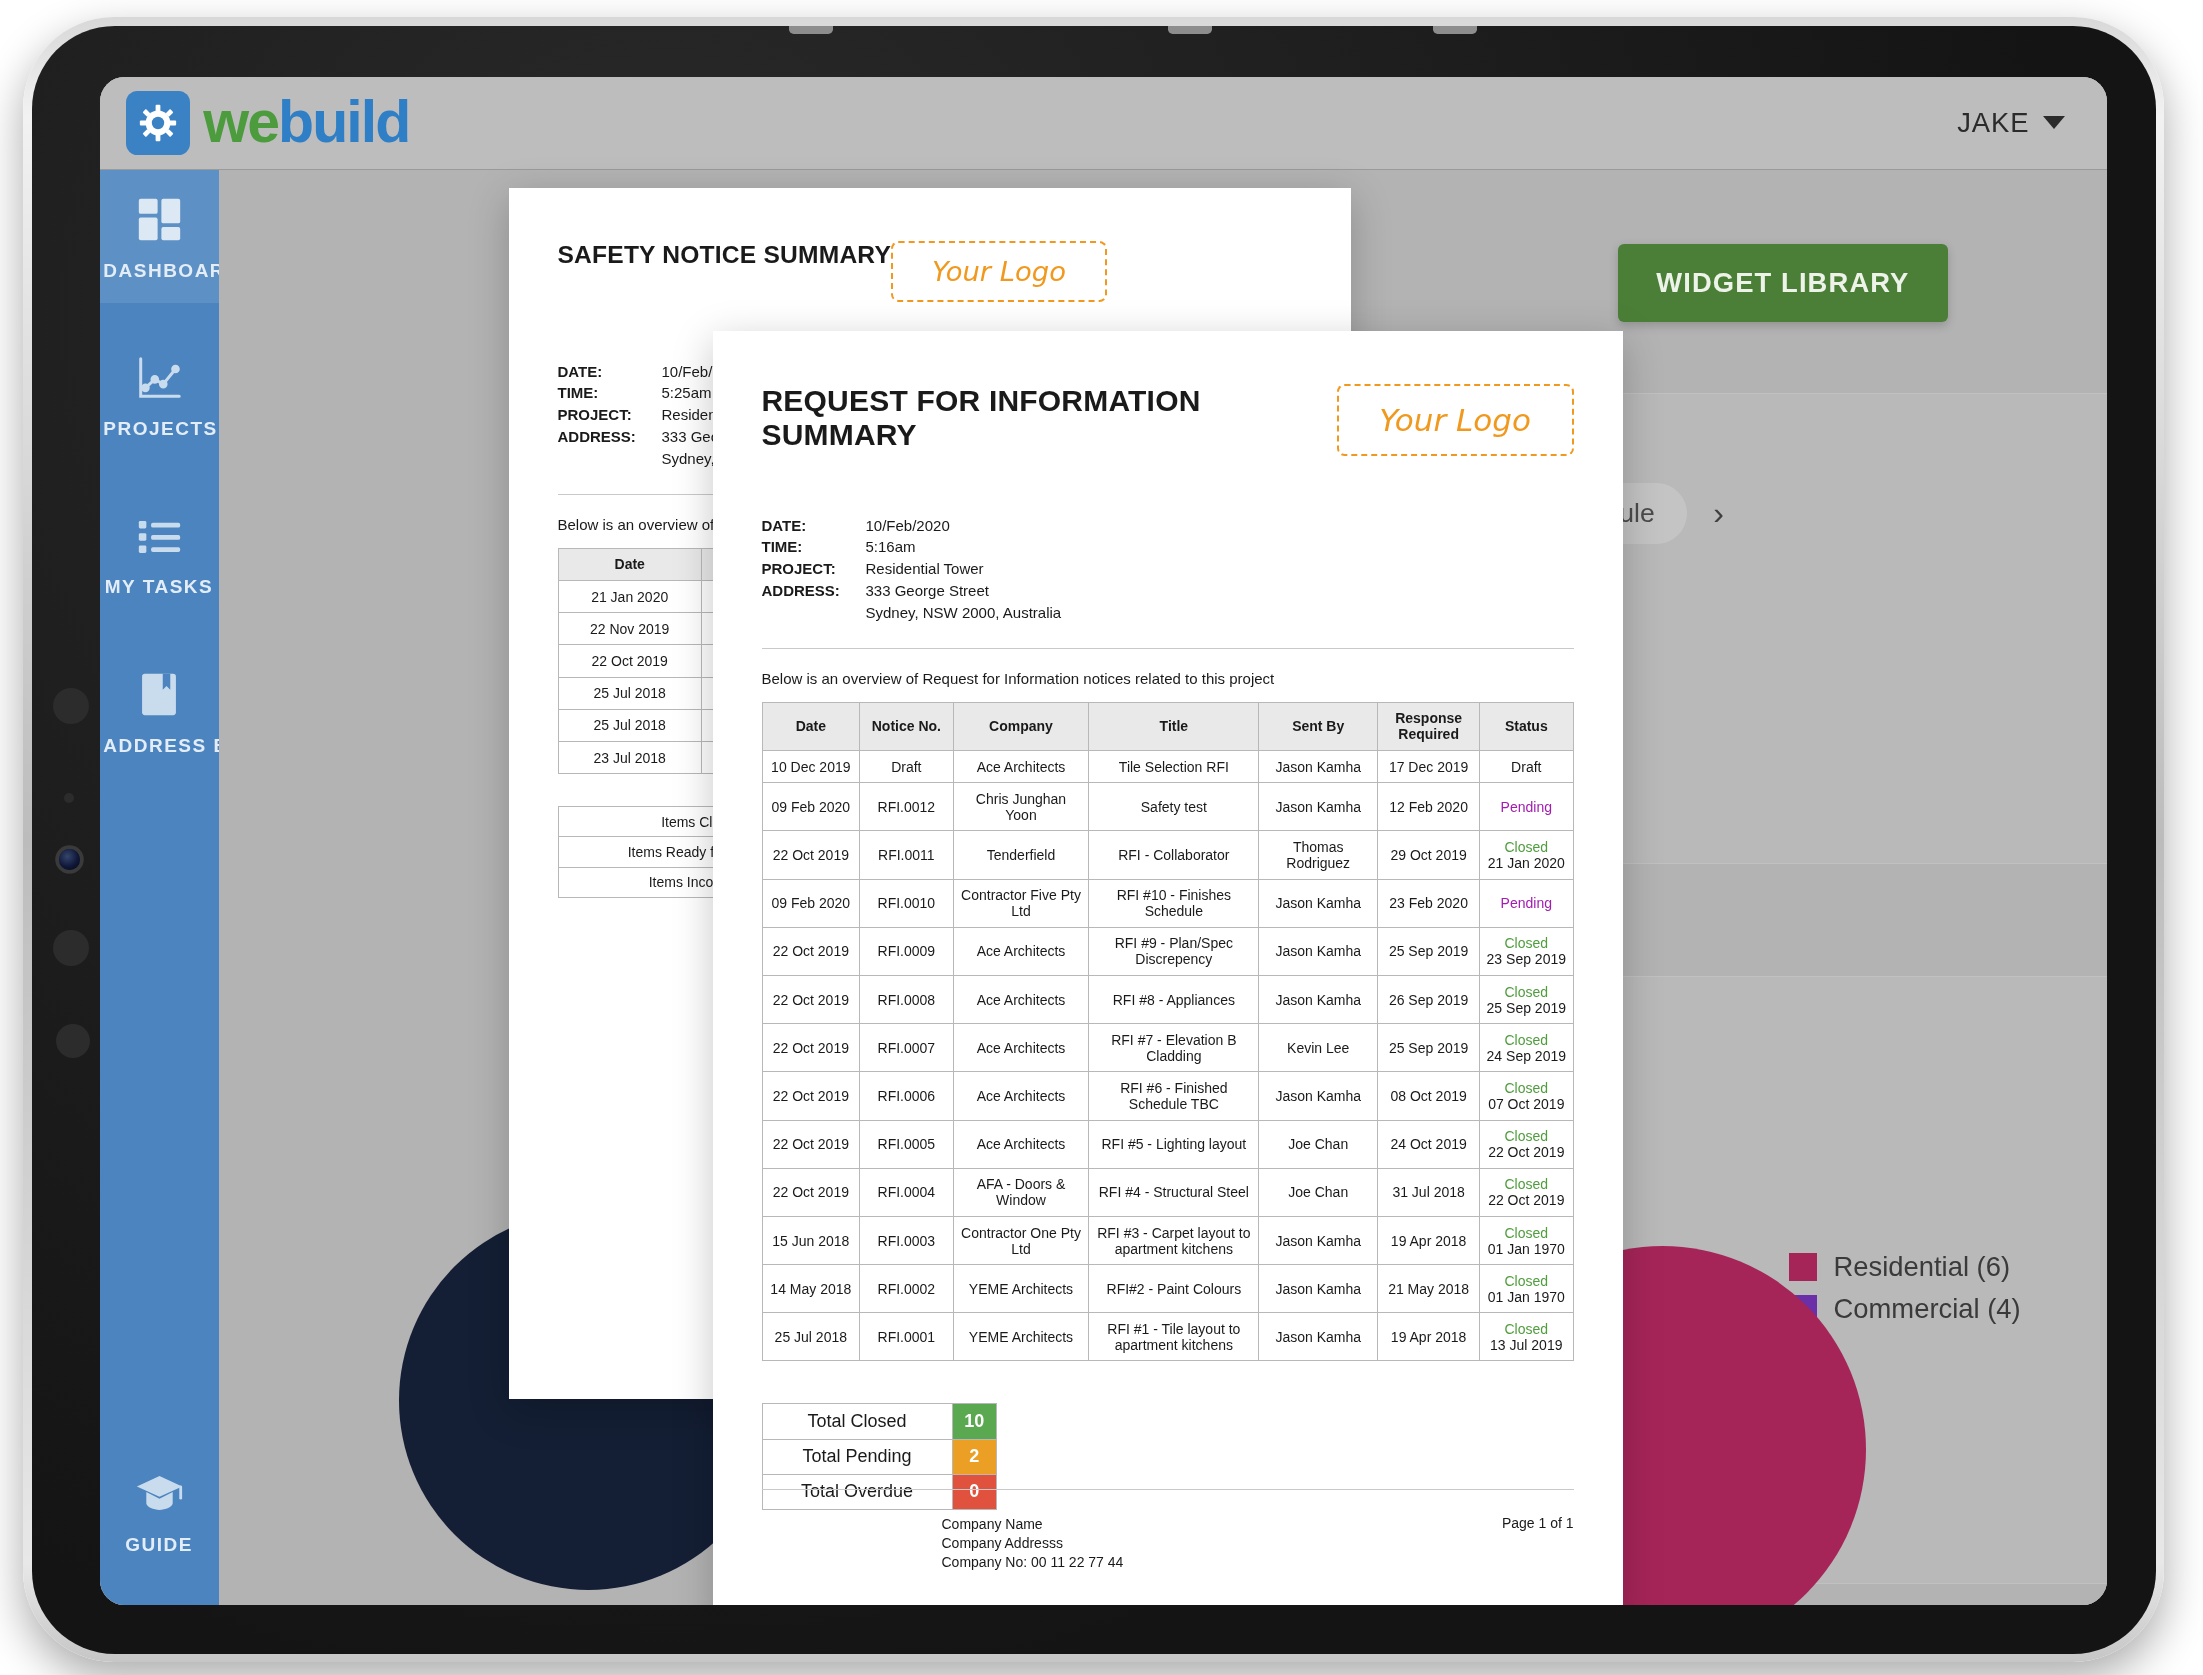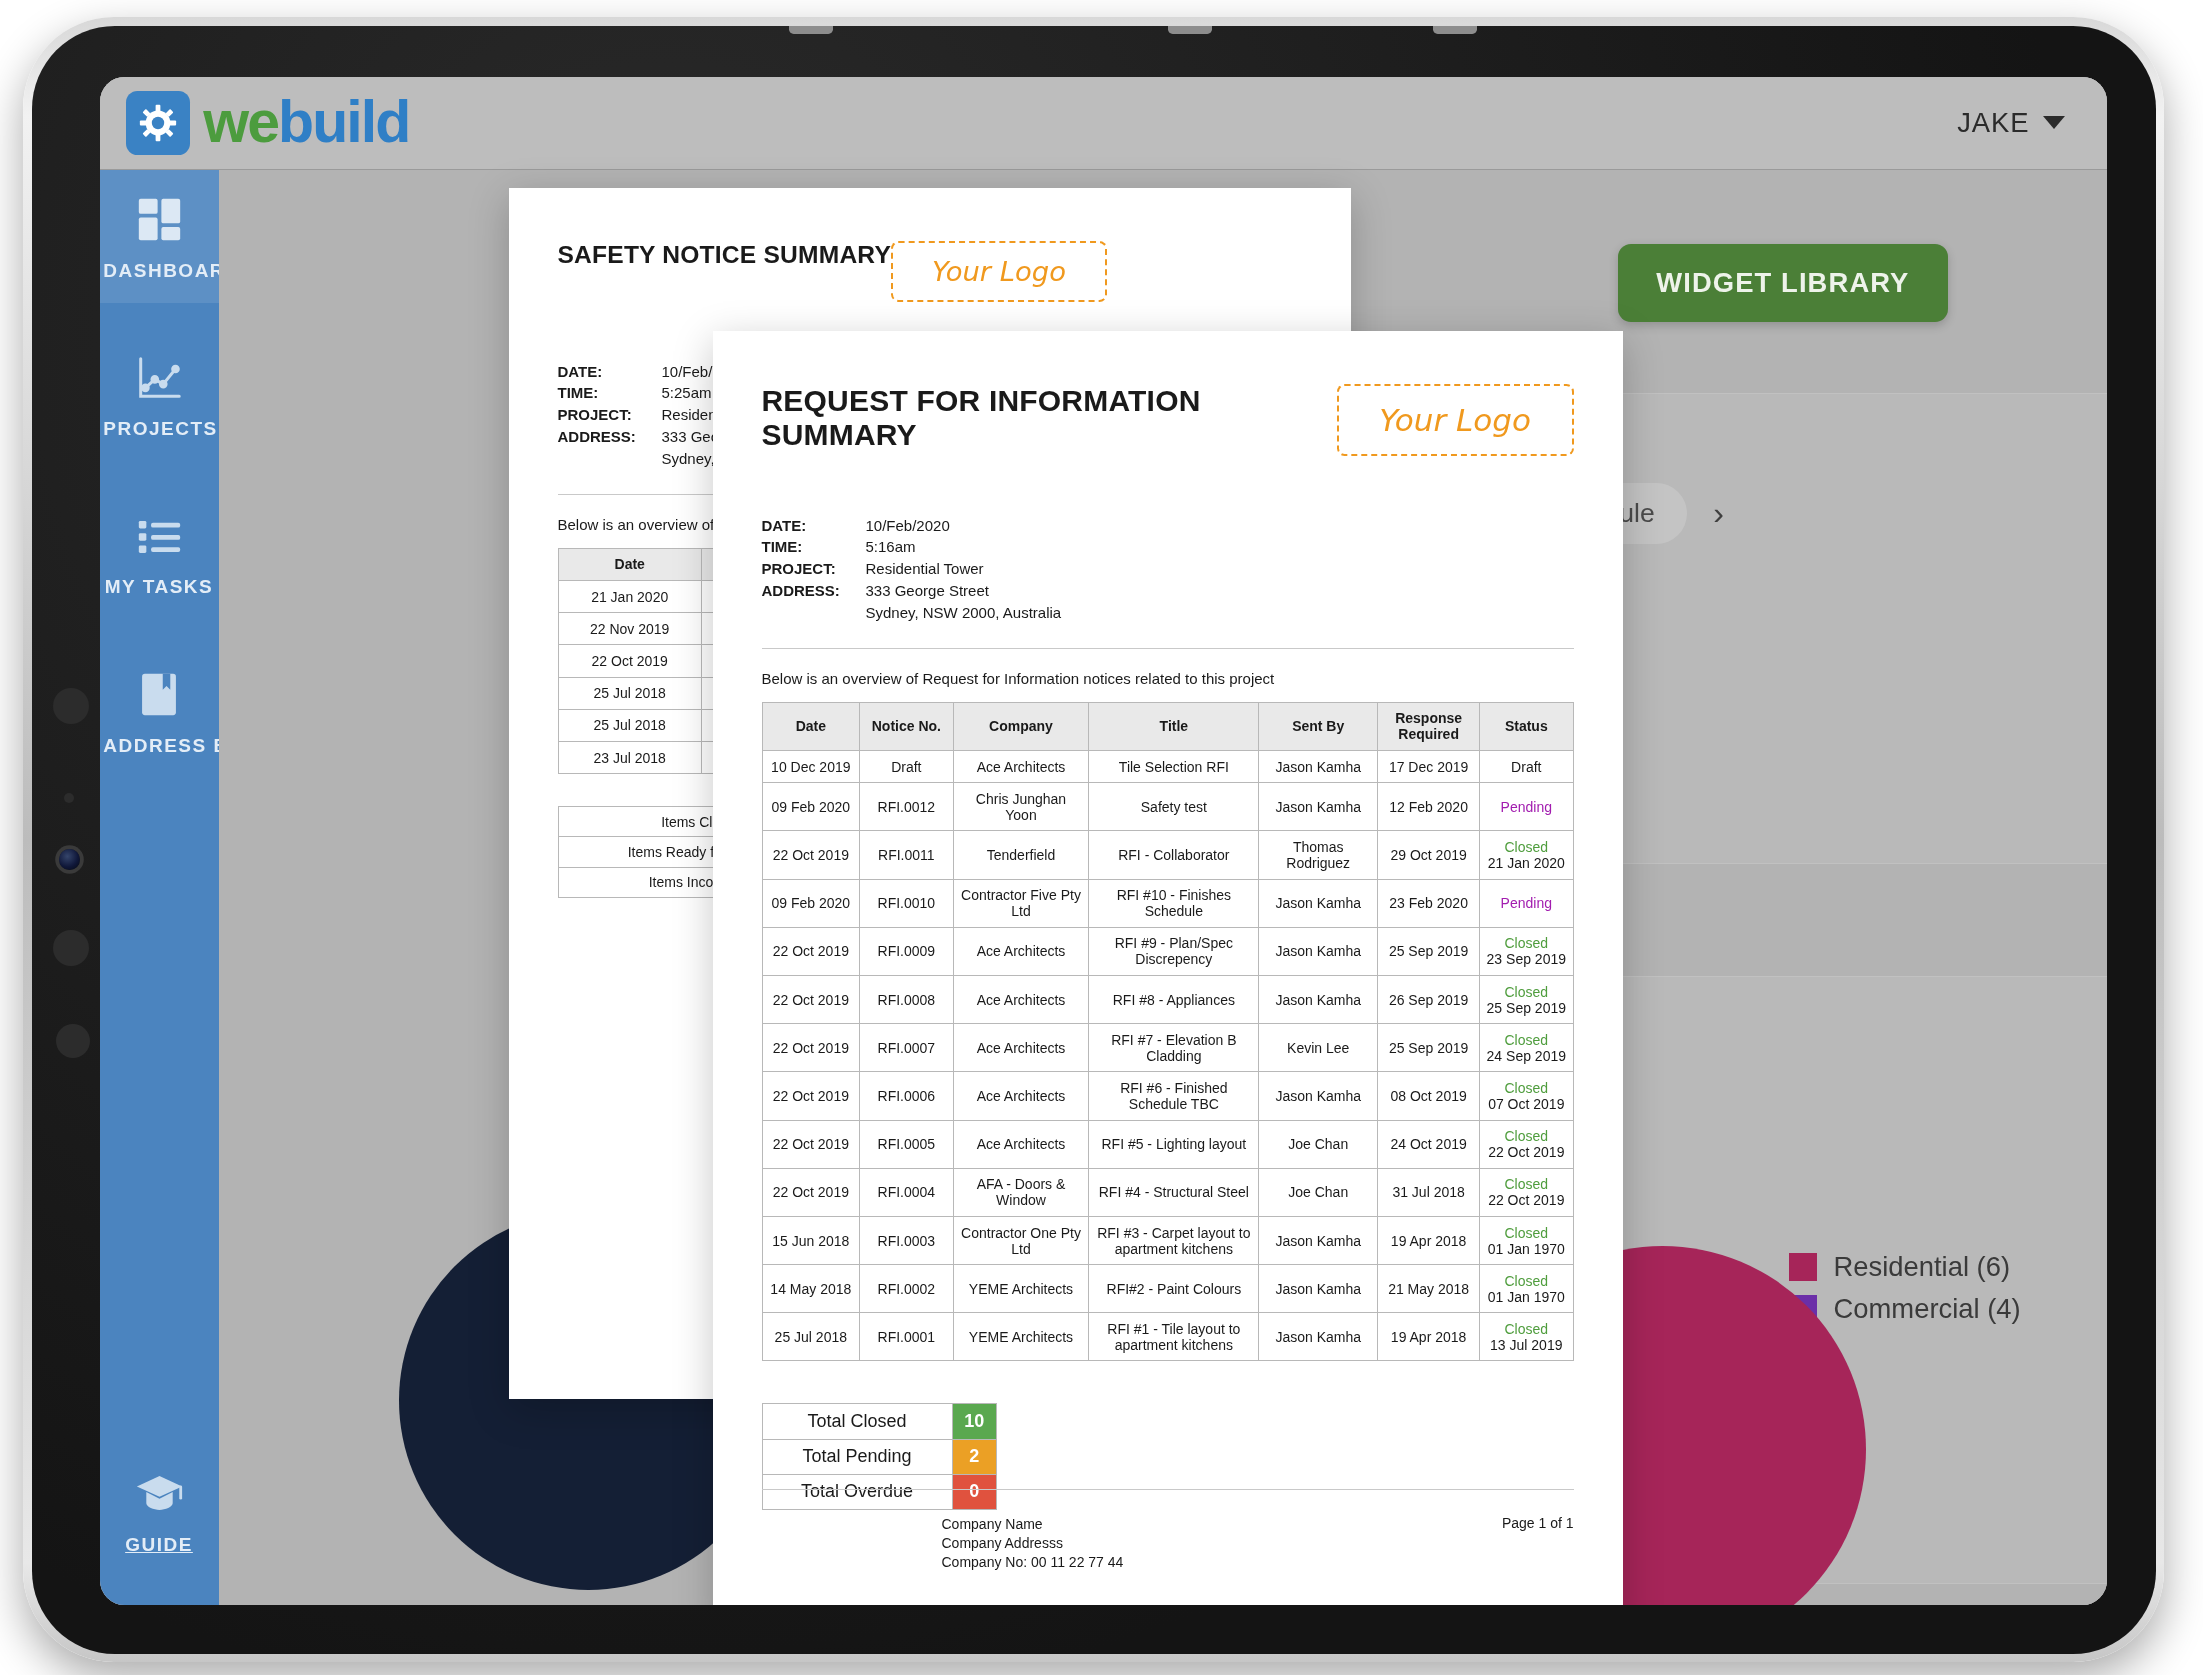--- a/index.html
+++ b/index.html
@@ -143,21 +143,21 @@
   }
   .widget-library-btn {
     position: absolute;
     right: 159px; top: 74px;
     background: #4b7f37;
     color: #eef3ea;
     font-size: 27.4px;
     font-weight: 700;
     letter-spacing: 1.1px;
     padding: 23px 38px;
-    border-radius: 13px;
+    border-radius: 6px;
     box-shadow: 0 3.8px 9.5px rgba(0,0,0,0.18);
   }
 
   .card {
     position: absolute;
     background: rgba(255,255,255,0.08);
     border: 0.9px solid rgba(255,255,255,0.12);
     border-radius: 13.2px;
   }
   .tabs-row {
@@ -360,21 +360,21 @@
               <svg width="42" height="47" viewBox="0 0 44 50" fill="#c9dcee">
                 <rect x="4" y="3" width="36" height="44" rx="3"></rect>
                 <path d="M26 3 H34 V20 L30 16 L26 20 Z" fill="#4b84bf"></path>
               </svg>
             </div>
             <div class="side-label">ADDRESS BOOK</div>
           </div>
 
           <div class="side-spacer"></div>
 
-          <div class="side-item" style="margin-bottom:28px;text-decoration:underline;">
+          <div class="side-item" style="margin-bottom:28px;">
             <div class="side-ico">
               <svg width="49" height="42" viewBox="0 0 52 44" fill="#c9dcee">
                 <path d="M26 4 L50 15 L26 26 L2 15 Z"></path>
                 <path d="M12 21 L12 33 C12 37 20 40 26 40 C32 40 40 37 40 33 L40 21 L26 28 Z"></path>
                 <rect x="47" y="14" width="3" height="15" rx="1.5"></rect>
               </svg>
             </div>
             <div class="side-label">GUIDE</div>
           </div>
         </div>

